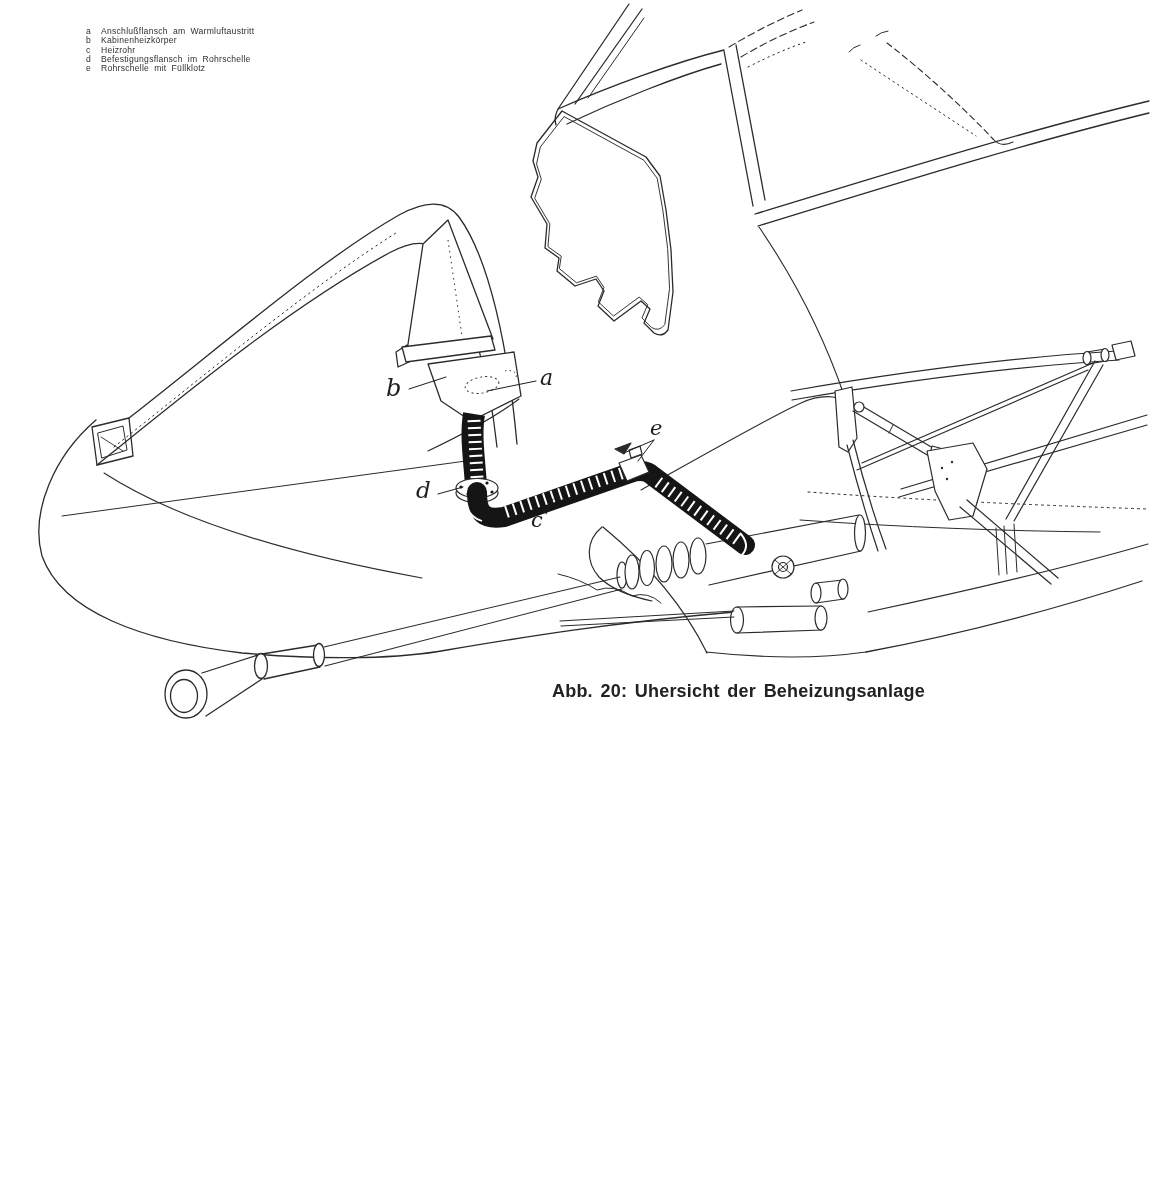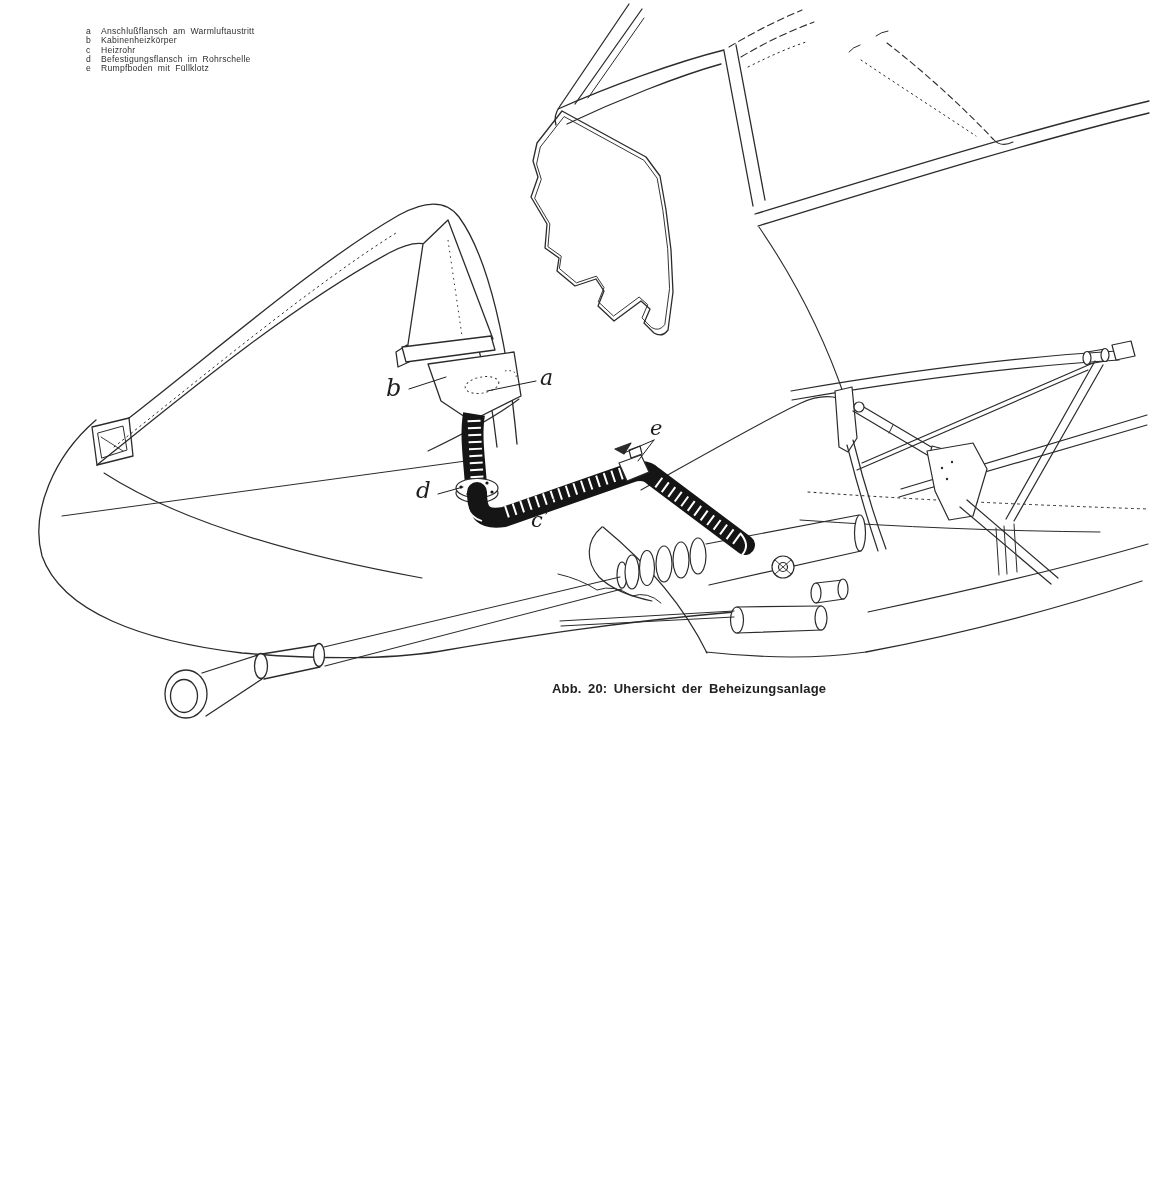--- a/index.html
+++ b/index.html
@@ -4,21 +4,21 @@
 <style>
   html,body{margin:0;padding:0;background:#fff;}
   .page{position:relative;width:1152px;height:1200px;background:#ffffff;overflow:hidden;
         font-family:"Liberation Sans",sans-serif;color:#2a2a2a;}
   .drawing{position:absolute;left:0;top:0;width:1152px;height:1200px;}
   .legend{position:absolute;left:86px;top:27px;font-size:8.6px;line-height:9.3px;
           letter-spacing:.25px;word-spacing:2.5px;color:#2f2f2f;}
   .legend-row{display:flex;}
   .legend-key{width:15px;flex:0 0 15px;}
   .legend-label{white-space:nowrap;text-align:right;}
-  .caption{position:absolute;left:552px;top:681px;font-size:13px;font-weight:bold;
+  .caption{position:absolute;left:552px;top:681px;font-size:18px;font-weight:bold;
            letter-spacing:.2px;word-spacing:2.5px;color:#222;white-space:nowrap;}
   .part-label{position:absolute;font-family:"DejaVu Serif",serif;font-style:italic;
               color:#1d1d1d;line-height:1;}
   .pl-a{left:540px;top:367px;font-size:22px;}
   .pl-b{left:386px;top:376px;font-size:24px;}
   .pl-c{left:531px;top:510px;font-size:21px;}
   .pl-d{left:416px;top:479px;font-size:23px;}
   .pl-e{left:650px;top:418px;font-size:21px;}
 </style>
 </head>
@@ -210,21 +210,21 @@
     <div class="legend-row">
       <span class="legend-key">c</span>
       <span class="legend-label">Heizrohr</span>
     </div>
     <div class="legend-row">
       <span class="legend-key">d</span>
       <span class="legend-label">Befestigungsflansch im Rohrschelle</span>
     </div>
     <div class="legend-row">
       <span class="legend-key">e</span>
-      <span class="legend-label">Rumpfboden mit Füllklotz</span>
+      <span class="legend-label">Rohrschelle mit Füllklotz</span>
     </div>
   </div>
 
   <span class="part-label pl-a">a</span>
   <span class="part-label pl-b">b</span>
   <span class="part-label pl-c">c</span>
   <span class="part-label pl-d">d</span>
   <span class="part-label pl-e">e</span>
 
   <div class="caption">Abb. 20: Uhersicht der Beheizungsanlage</div>

